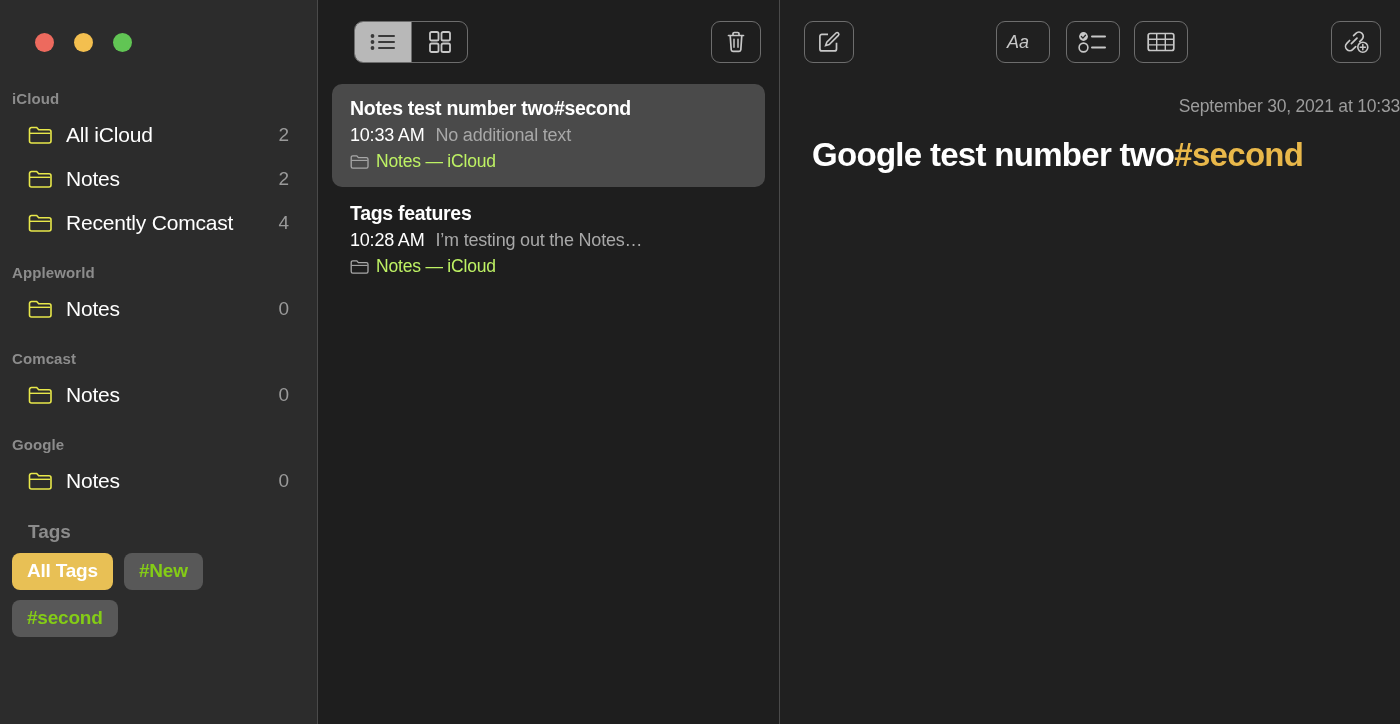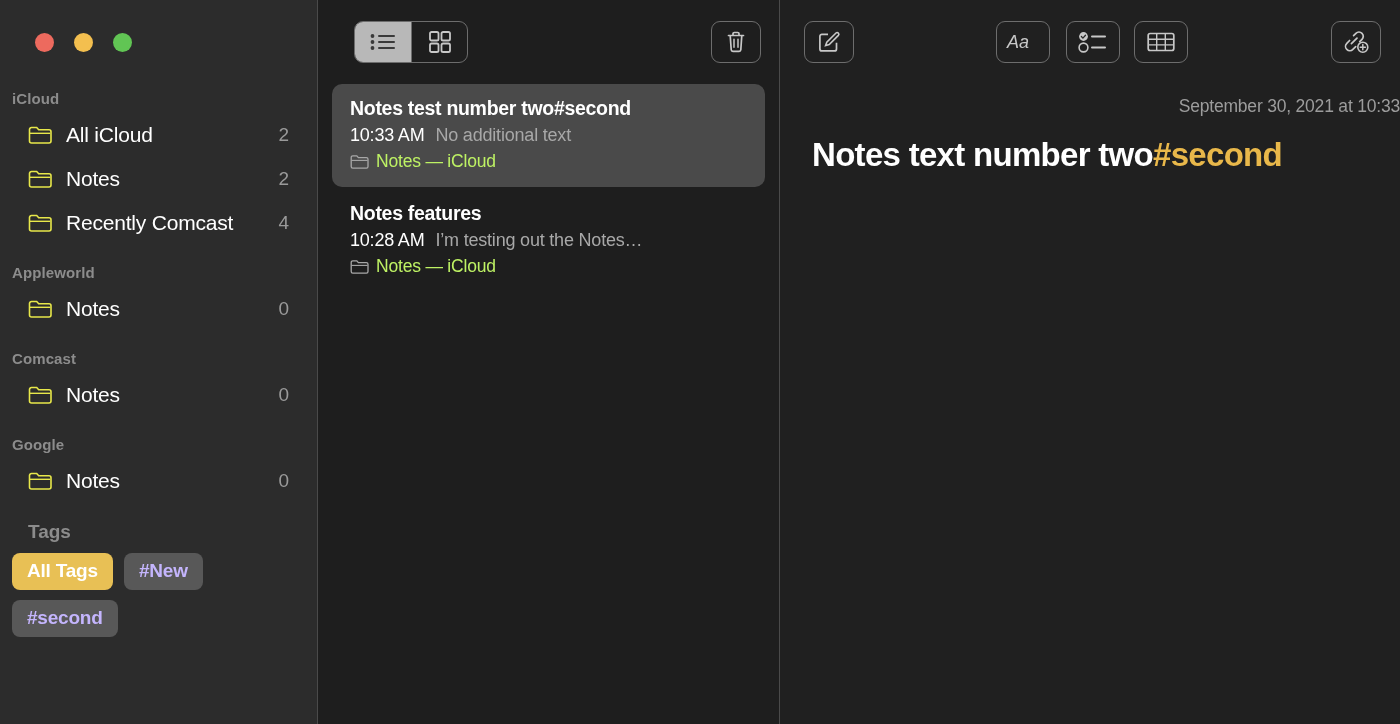--- a/index.html
+++ b/index.html
@@ -69,21 +69,21 @@
     display:flex; flex-wrap:wrap;
     gap:10px 11px;
     padding:6px 14px 0 12px;
     max-width:300px;
   }
   .tag-pill {
     border-radius:8px;
     padding:7px 15px 8px 15px;
     font-size:19px;
     font-weight:600;
-    color:#c4b5fd;
+    color:#84cc16;
     background:#585858;
     letter-spacing:-0.2px;
     white-space:nowrap;
   }
   .tag-pill.selected { background:#e8c055; color:#ffffff; }
 
   
   .list-panel {
     width:462px; flex:0 0 462px;
     background:#1e1e1e;
@@ -351,21 +351,21 @@
         <div class="note-folder">
           <svg width="19" height="16" viewBox="0 0 19 16">
               <path d="M1.2 3.4a1.6 1.6 0 011.6-1.6h4l1.6 1.8h8a1.6 1.6 0 011.6 1.6v7.4a1.6 1.6 0 01-1.6 1.6H2.8a1.6 1.6 0 01-1.6-1.6z" fill="none" stroke="#a8a8a8" stroke-width="1.3"></path>
               <path d="M1.4 6.4h16.2" stroke="#a8a8a8" stroke-width="1.1"></path>
             </svg>
           <span>Notes — iCloud</span>
         </div>
       </div>
 
       <div class="note-item">
-        <div class="note-title">Notes features</div>
+        <div class="note-title">Tags features</div>
         <div class="note-meta">
           <span class="note-time">10:28 AM</span>
           <span class="note-snippet">I’m testing out the Notes…</span>
         </div>
         <div class="note-folder">
           <svg width="19" height="16" viewBox="0 0 19 16">
               <path d="M1.2 3.4a1.6 1.6 0 011.6-1.6h4l1.6 1.8h8a1.6 1.6 0 011.6 1.6v7.4a1.6 1.6 0 01-1.6 1.6H2.8a1.6 1.6 0 01-1.6-1.6z" fill="none" stroke="#a8a8a8" stroke-width="1.3"></path>
               <path d="M1.4 6.4h16.2" stroke="#a8a8a8" stroke-width="1.1"></path>
             </svg>
           <span>Notes — iCloud</span>
@@ -417,19 +417,19 @@
           <circle cx="20.8" cy="17.2" r="5" fill="#202020" stroke="#c8c8c8" stroke-width="1.6"></circle>
           <path d="M20.8 14.6v5.2M18.2 17.2h5.2" stroke="#c8c8c8" stroke-width="1.5" stroke-linecap="round"></path>
         </svg>
       </div>
 
     </div>
 
     <div class="note-date">September 30, 2021 at 10:33</div>
 
     <div class="note-heading">
-      <span>Notes text number two</span><span class="tag-inline">#second</span>
+      <span>Google test number two</span><span class="tag-inline">#second</span>
     </div>
 
     <div class="note-body"></div>
   </div>
 
 </div>
 
 </body></html>

